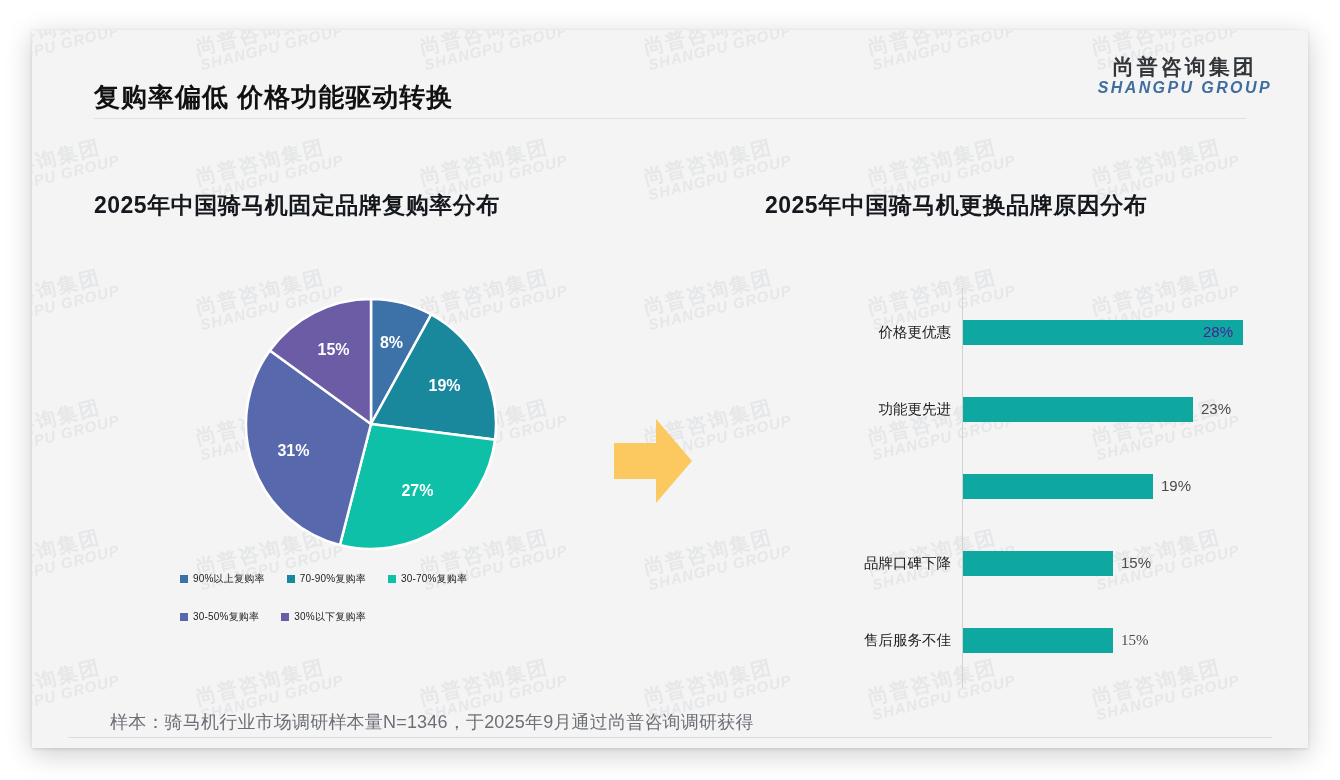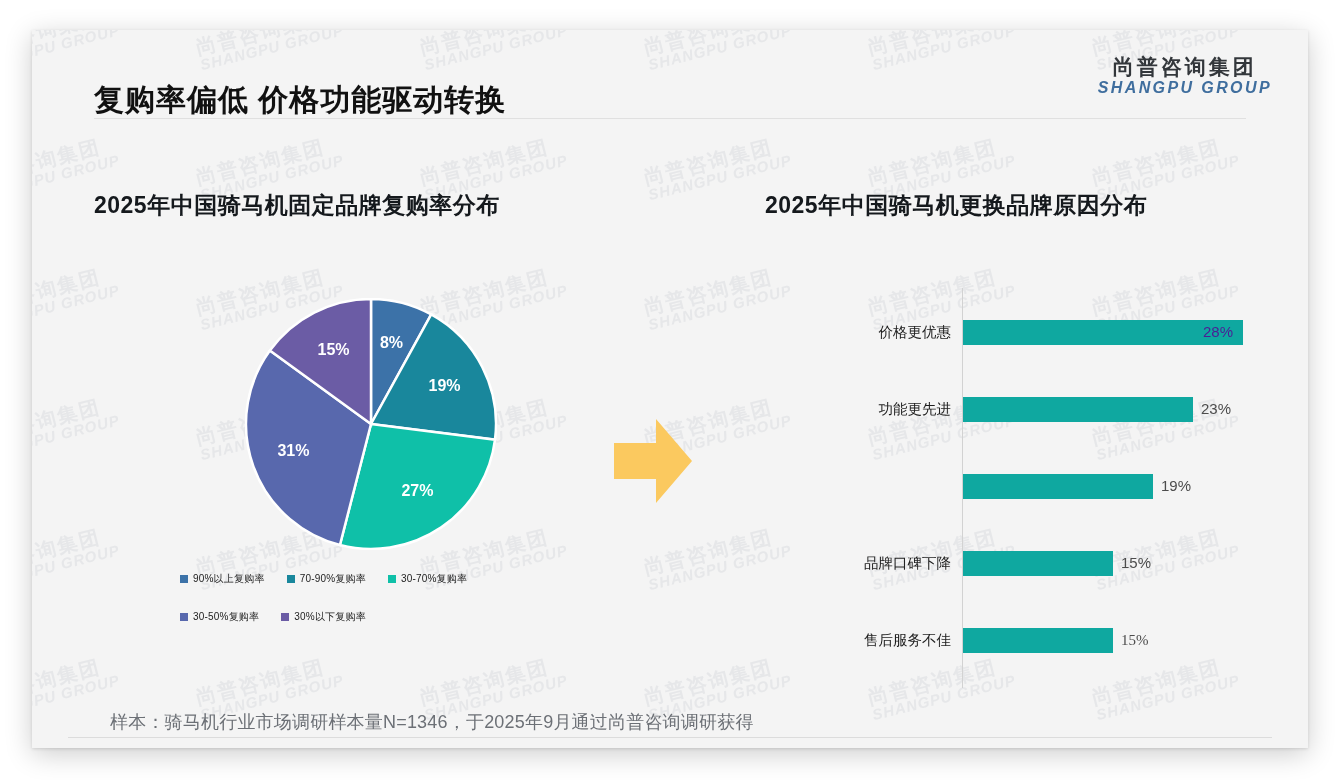--- a/index.html
+++ b/index.html
@@ -68,21 +68,21 @@
     top: 88px;
     width: 1152px;
     height: 1px;
     background: #e0e0e0;
     z-index: 5;
   }
   #page-title {
     position: absolute;
     left: 62px;
     top: 50px;
-    font-size: 30px;
+    font-size: 26px;
     font-weight: bold;
     color: #111111;
     letter-spacing: 1px;
     white-space: nowrap;
   }
   #logo {
     position: absolute;
     right: 36px;
     top: 26px;
     text-align: center;

